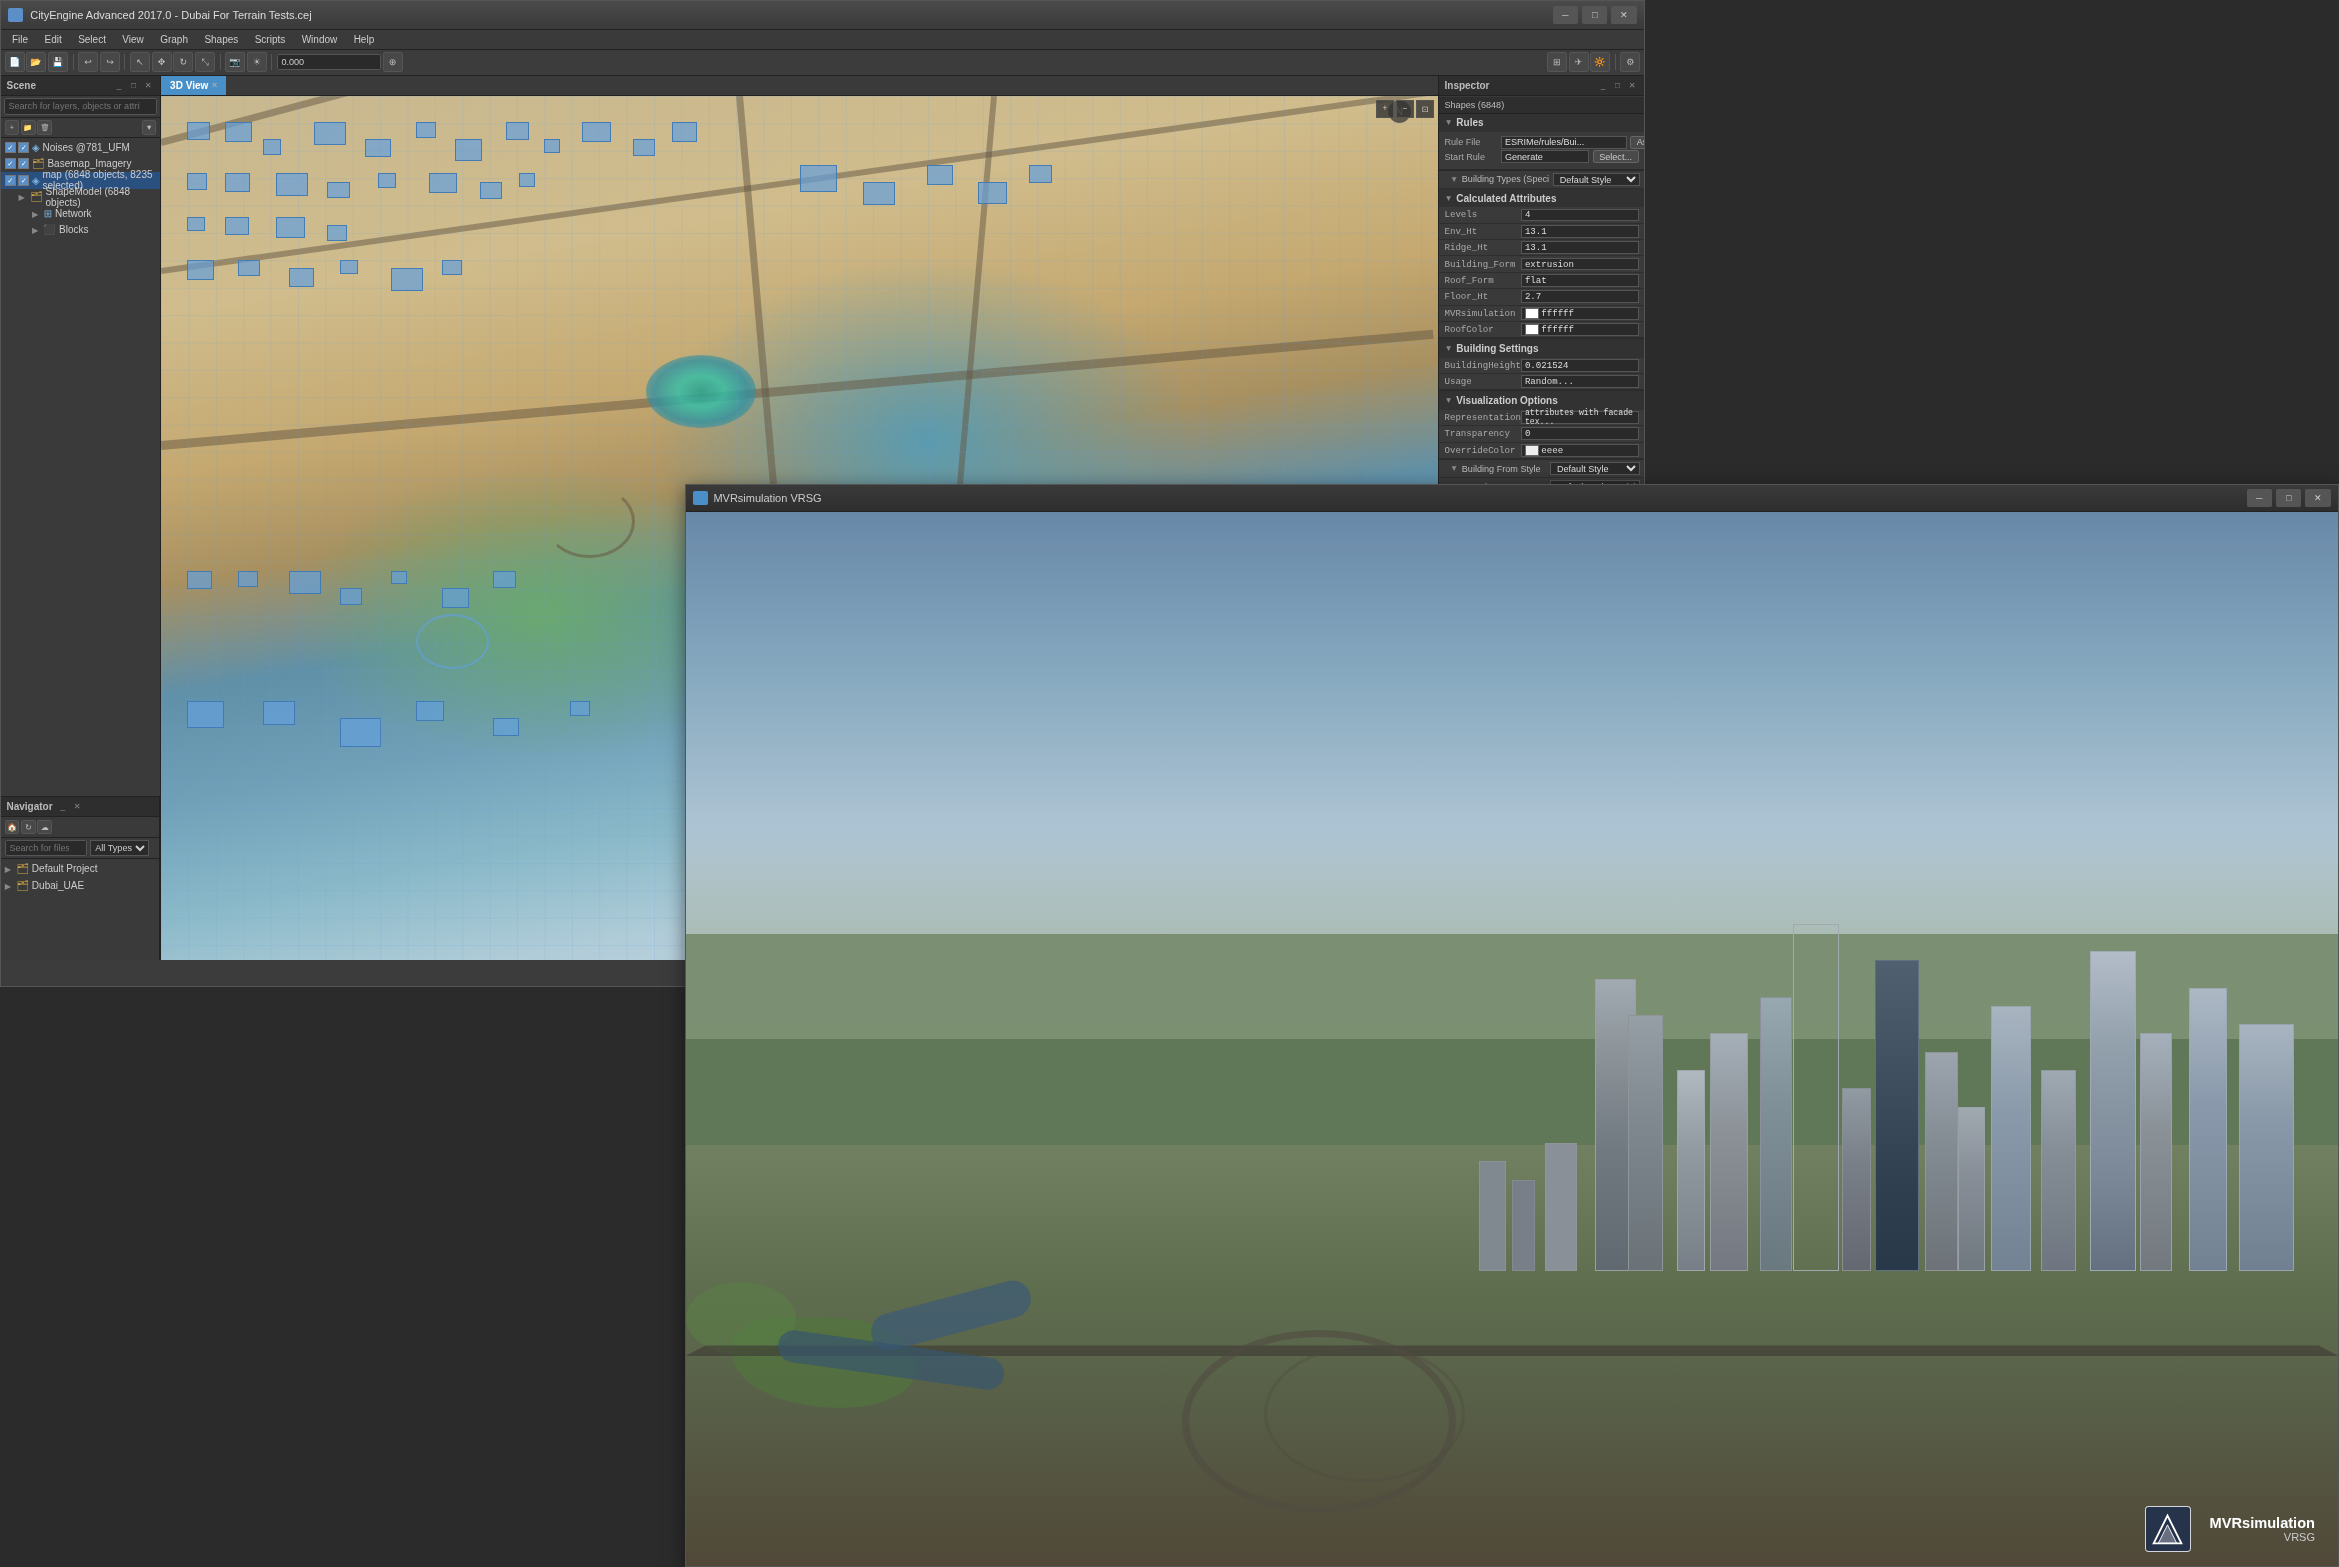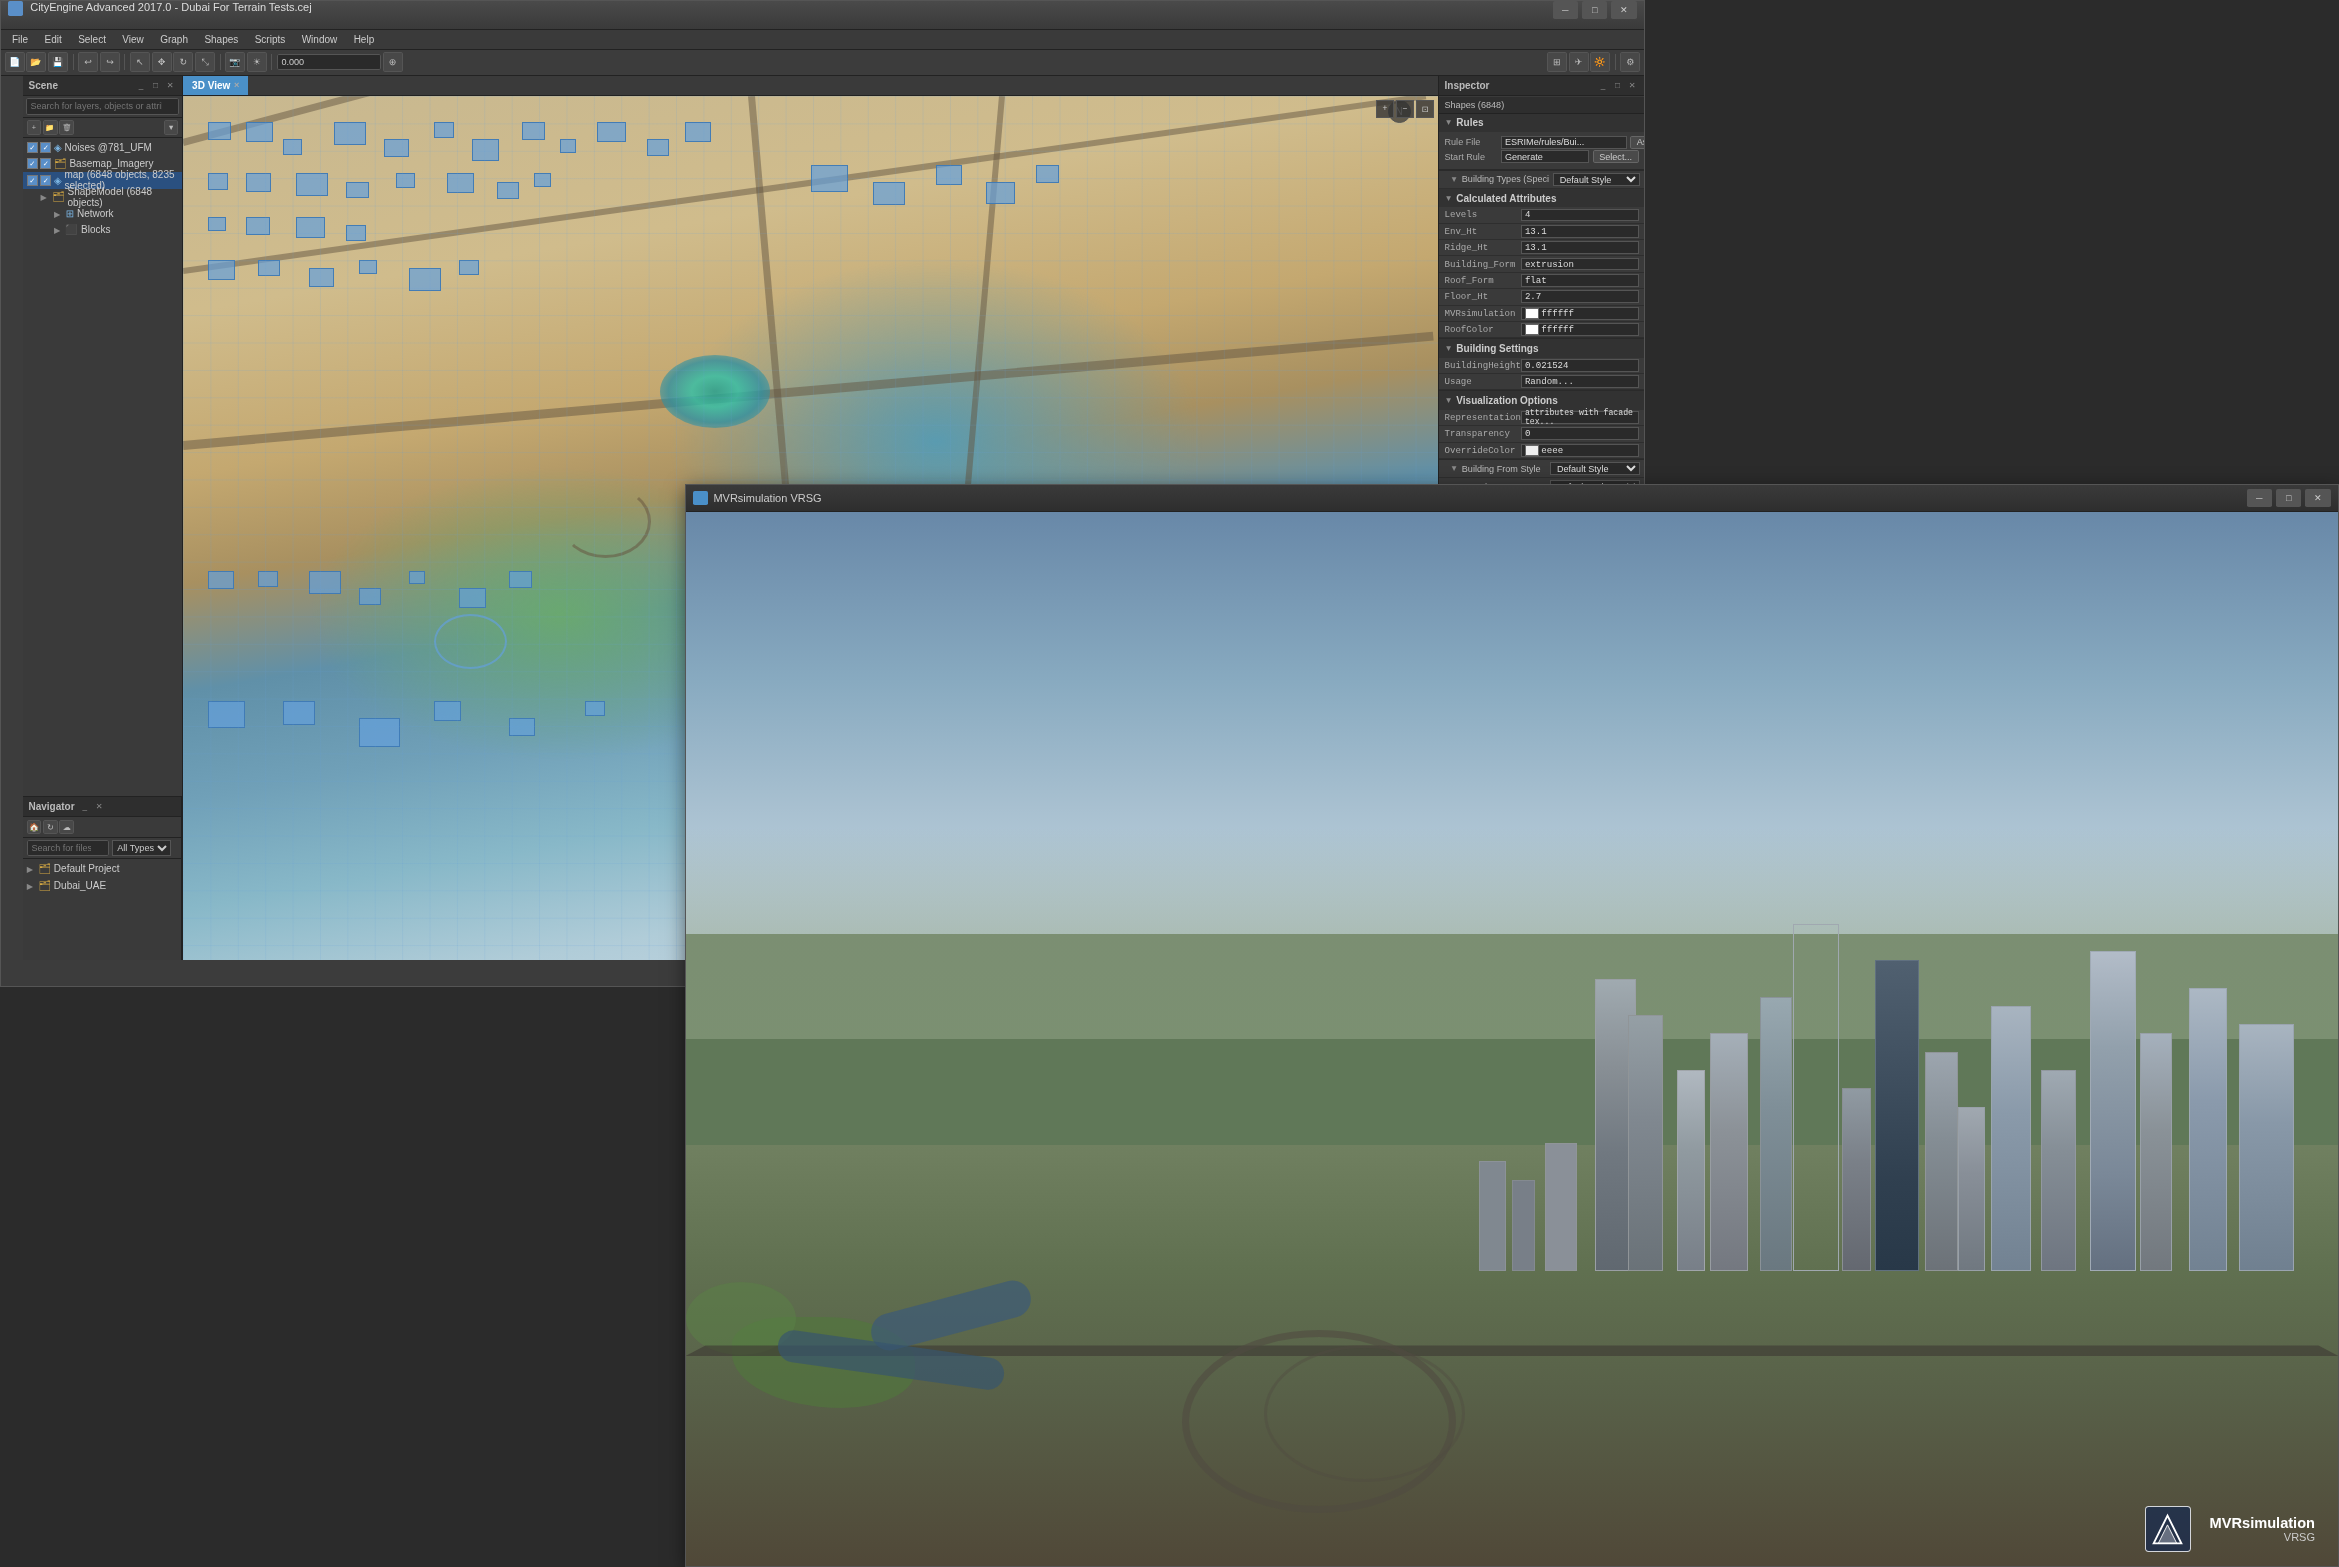--- a/index.html
+++ b/index.html
@@ -21,21 +21,21 @@
       height: 987px;
       background: #3c3c3c;
       border: 0.9px solid #555;
     }
 
     
     .title-bar {
       height: 29px;
       background: linear-gradient(to bottom, #4a4a4a, #3a3a3a);
       display: flex;
-      align-items: flex-start;
+      align-items: center;
       padding: 0 7.3px;
       border-bottom: 0.9px solid #222;
     }
     .title-bar-icon {
       width: 14.6px; height: 14.6px;
       background: #5a8fc8;
       border-radius: 1.8px;
       margin-right: 7.3px;
       flex-shrink: 0;
     }
@@ -110,21 +110,20 @@
       color: #ccc;
       font-size: 9.1px;
       padding: 0 3.7px;
       border-radius: 1.8px;
     }
 
     
     .content-area {
       display: flex;
       height: calc(100% - 75px - 25.6px);
-      padding-left: 22px;
     }
 
     
     .left-panel {
       width: 160px;
       background: #3a3a3a;
       border-right: 0.9px solid #222;
       display: flex;
       flex-direction: column;
     }

